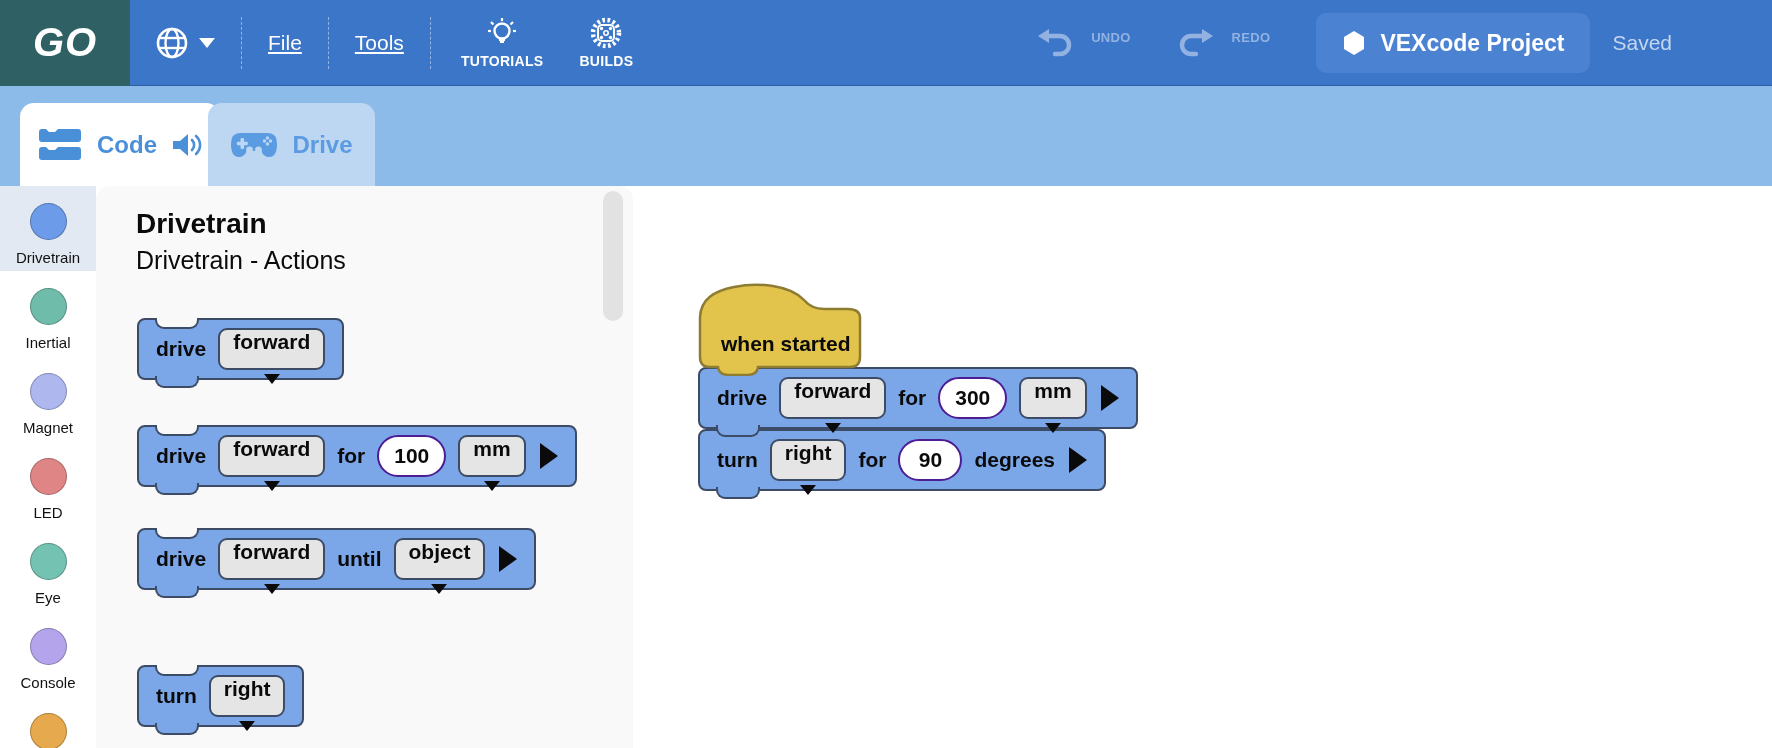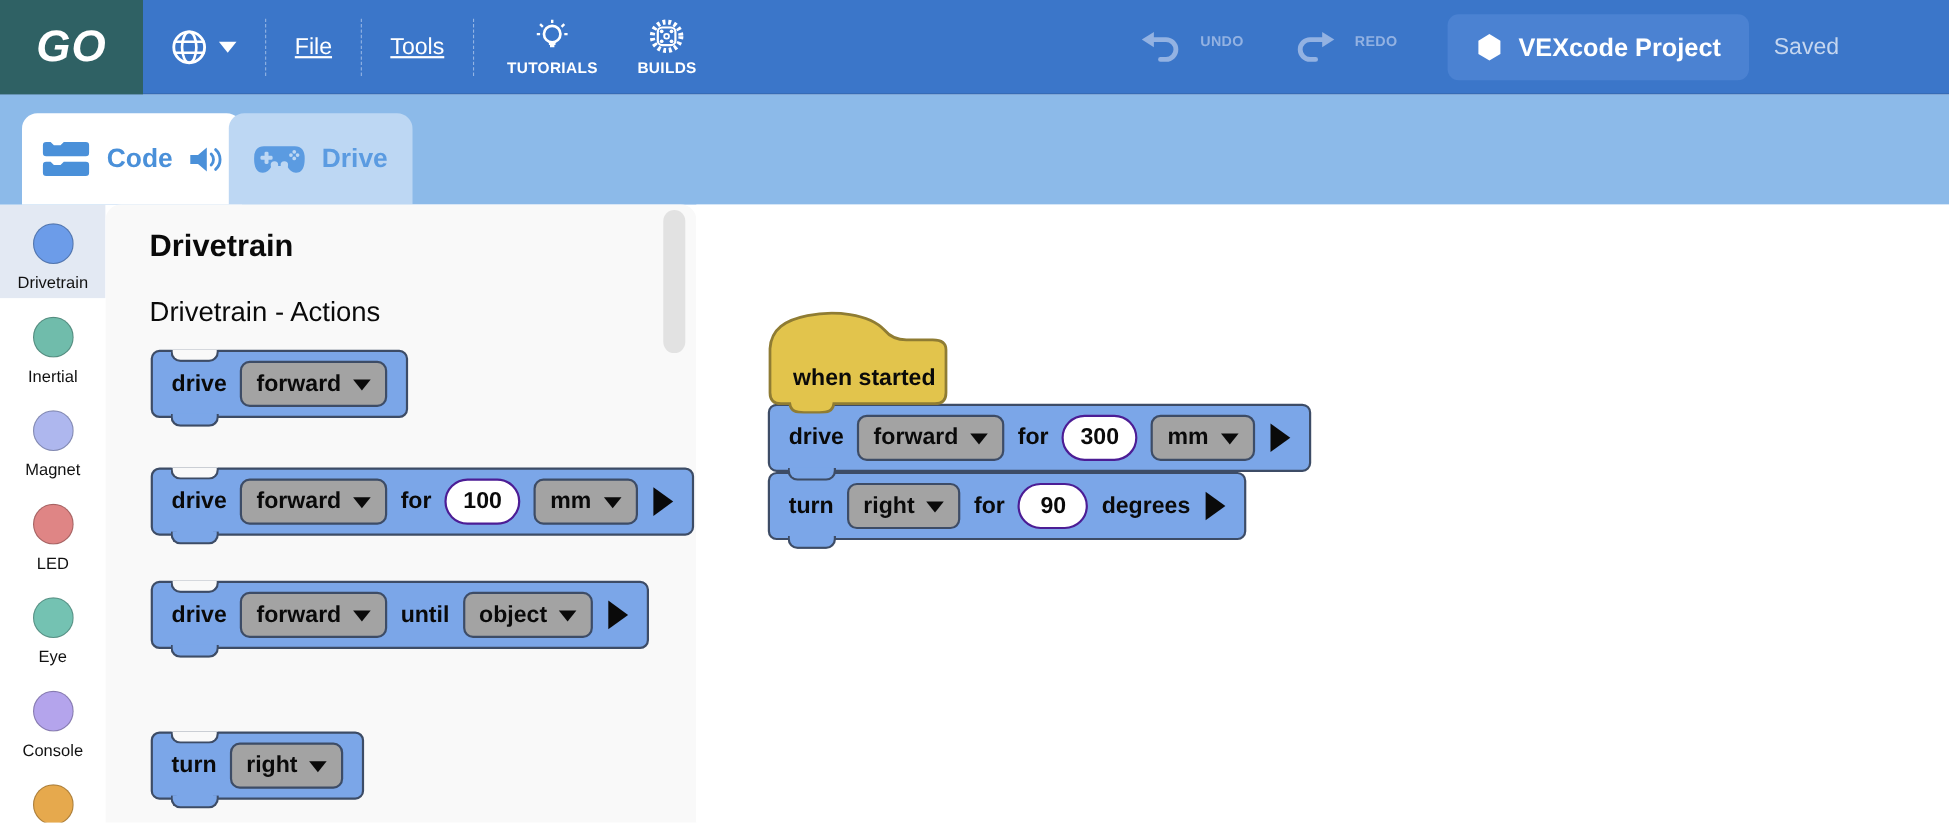--- a/index.html
+++ b/index.html
@@ -36,39 +36,39 @@
   
   .sidebar { width:96px; height:562px; background:#fff; overflow:hidden; flex:0 0 auto; }
   .cat-item { width:96px; height:85px; display:flex; flex-direction:column; align-items:center; padding-top:17px; cursor:pointer; }
   .cat-item.selected { background:#e3e9f3; }
   .cat-circle { width:37px; height:37px; border-radius:50%; border:1.5px solid rgba(0,0,0,.25); }
   .cat-label { font-size:15px; color:#111; margin-top:9px; white-space:nowrap; }
 
   
   .palette { position:relative; width:537px; height:562px; background:#f9f9f9; border-radius:14px 14px 0 0; flex:0 0 auto; --surface:#f9f9f9; }
   .pal-title { position:absolute; left:40px; top:22px; font-size:28px; font-weight:700; color:#0a0a0a; }
-  .pal-subtitle { position:absolute; left:40px; top:60px; font-size:25px; color:#0a0a0a;margin-top:24px; }
+  .pal-subtitle { position:absolute; left:40px; top:60px; font-size:25px; color:#0a0a0a; }
   .pal-scrollbar { position:absolute; left:507px; top:5px; width:20px; height:130px; background:#e2e2e2; border-radius:10px; cursor:pointer; }
 
   
   .canvas { position:relative; flex:1 1 auto; background:#ffffff; --surface:#ffffff; }
   .script { position:absolute; left:65px; top:97px; }
 
   
   .cmd { display:inline-flex; align-items:center; height:62px; padding:0 17px; gap:12px;
          background:#7ba6e8; border:2px solid #3d4c66; border-radius:8px; position:absolute; cursor:grab; white-space:nowrap; }
   .cmd::after { 
     content:""; position:absolute; left:16px; bottom:-10px; width:40px; height:10px;
     background:#7ba6e8; border:2px solid #3d4c66; border-top:none; border-radius:0 0 9px 9px; }
   .cmd.cut::before { 
     content:""; position:absolute; left:16px; top:-2px; width:40px; height:9px;
     background:var(--surface); border:2px solid #3d4c66; border-top:none; border-radius:0 0 9px 9px; }
   .blabel { font-size:21px; font-weight:700; color:#0a0a0a; }
   .dd { display:inline-flex; align-items:center; gap:11px; height:42px; padding:0 13px;
-        background:#a3a3a3; border:2px solid #3d4c66; border-radius:9px; cursor:pointer; }
+        background:#e5e5e5; border:2px solid #3d4c66; border-radius:9px; cursor:pointer;flex-direction:column; }
   .dd-text { font-size:21px; font-weight:700; color:#0a0a0a; }
   .dd-caret { width:0; height:0; border:8px solid transparent; border-top:10px solid #0a0a0a; margin-top:9px; }
   .num { display:inline-flex; align-items:center; justify-content:center; min-width:64px; height:42px; padding:0 15px;
          background:#ffffff; border:2px solid #4c1d95; border-radius:22px; font-size:21px; font-weight:700; color:#0a0a0a; cursor:text; }
   .expand { width:0; height:0; border-top:13px solid transparent; border-bottom:13px solid transparent; border-left:18px solid #0a0a0a; margin-left:2px; cursor:pointer; }
 
   
   .hat { position:absolute; left:0; top:0; width:164px; height:93px; z-index:3; cursor:grab;text-decoration:underline; }
   .hat-label { position:absolute; left:23px; top:49px; font-size:21px; font-weight:700; color:#0a0a0a; white-space:nowrap; }
   .z2 { z-index:2; } .z1 { z-index:1; }

